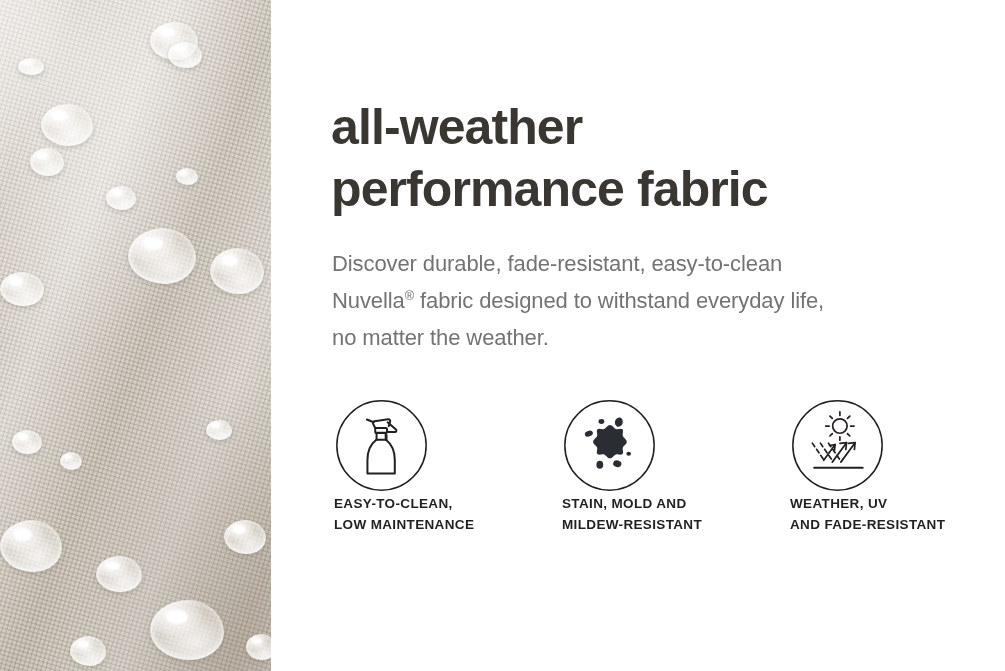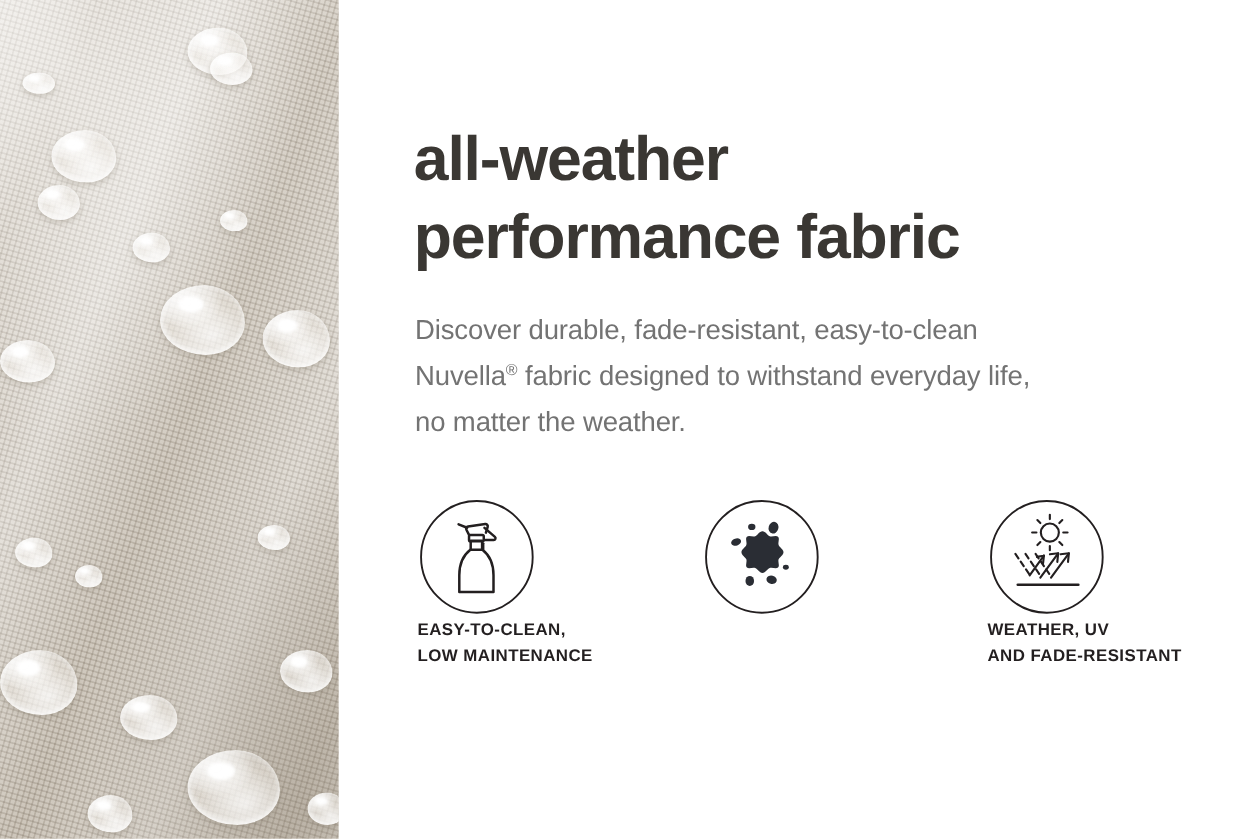--- a/index.html
+++ b/index.html
@@ -249,20 +249,22 @@
                      C32.8 43.3 36.1 42.1 36.9 39.9 C37.7 37.6 35.7 34.6 37.4 33.0
                      C39.1 31.4 42.1 33.4 44.4 32.6 C46.6 31.8 47.8 28.5 50.5 28.5 Z"></path>
             <ellipse cx="41.5" cy="24.8" rx="3.1" ry="2.6"></ellipse>
             <ellipse cx="59.8" cy="25.4" rx="4.1" ry="5.0" transform="rotate(16 59.8 25.4)"></ellipse>
             <ellipse cx="28.3" cy="37.5" rx="4.3" ry="3.0" transform="rotate(-18 28.3 37.5)"></ellipse>
             <ellipse cx="39.8" cy="70.3" rx="3.6" ry="4.3"></ellipse>
             <ellipse cx="58.2" cy="69.2" rx="4.4" ry="3.5" transform="rotate(14 58.2 69.2)"></ellipse>
             <ellipse cx="70.2" cy="58.8" rx="2.5" ry="2.1"></ellipse>
           </g>
         </svg>
+        <div class="feature-caption">STAIN, MOLD AND
+MILDEW-RESISTANT</div>
       </div>
 
       <div class="feature feature-3">
         <svg class="icon-circle" viewBox="0 0 100 100">
           <circle cx="50" cy="50" r="47" fill="none" stroke="#231f20" stroke-width="1.6"></circle>
           <g stroke="#231f20" stroke-width="1.8" fill="none" stroke-linecap="round">
 
             <circle cx="52.5" cy="29.5" r="7.6"></circle>
 
             <path d="M52.5 18.2 L52.5 14.6"></path>

